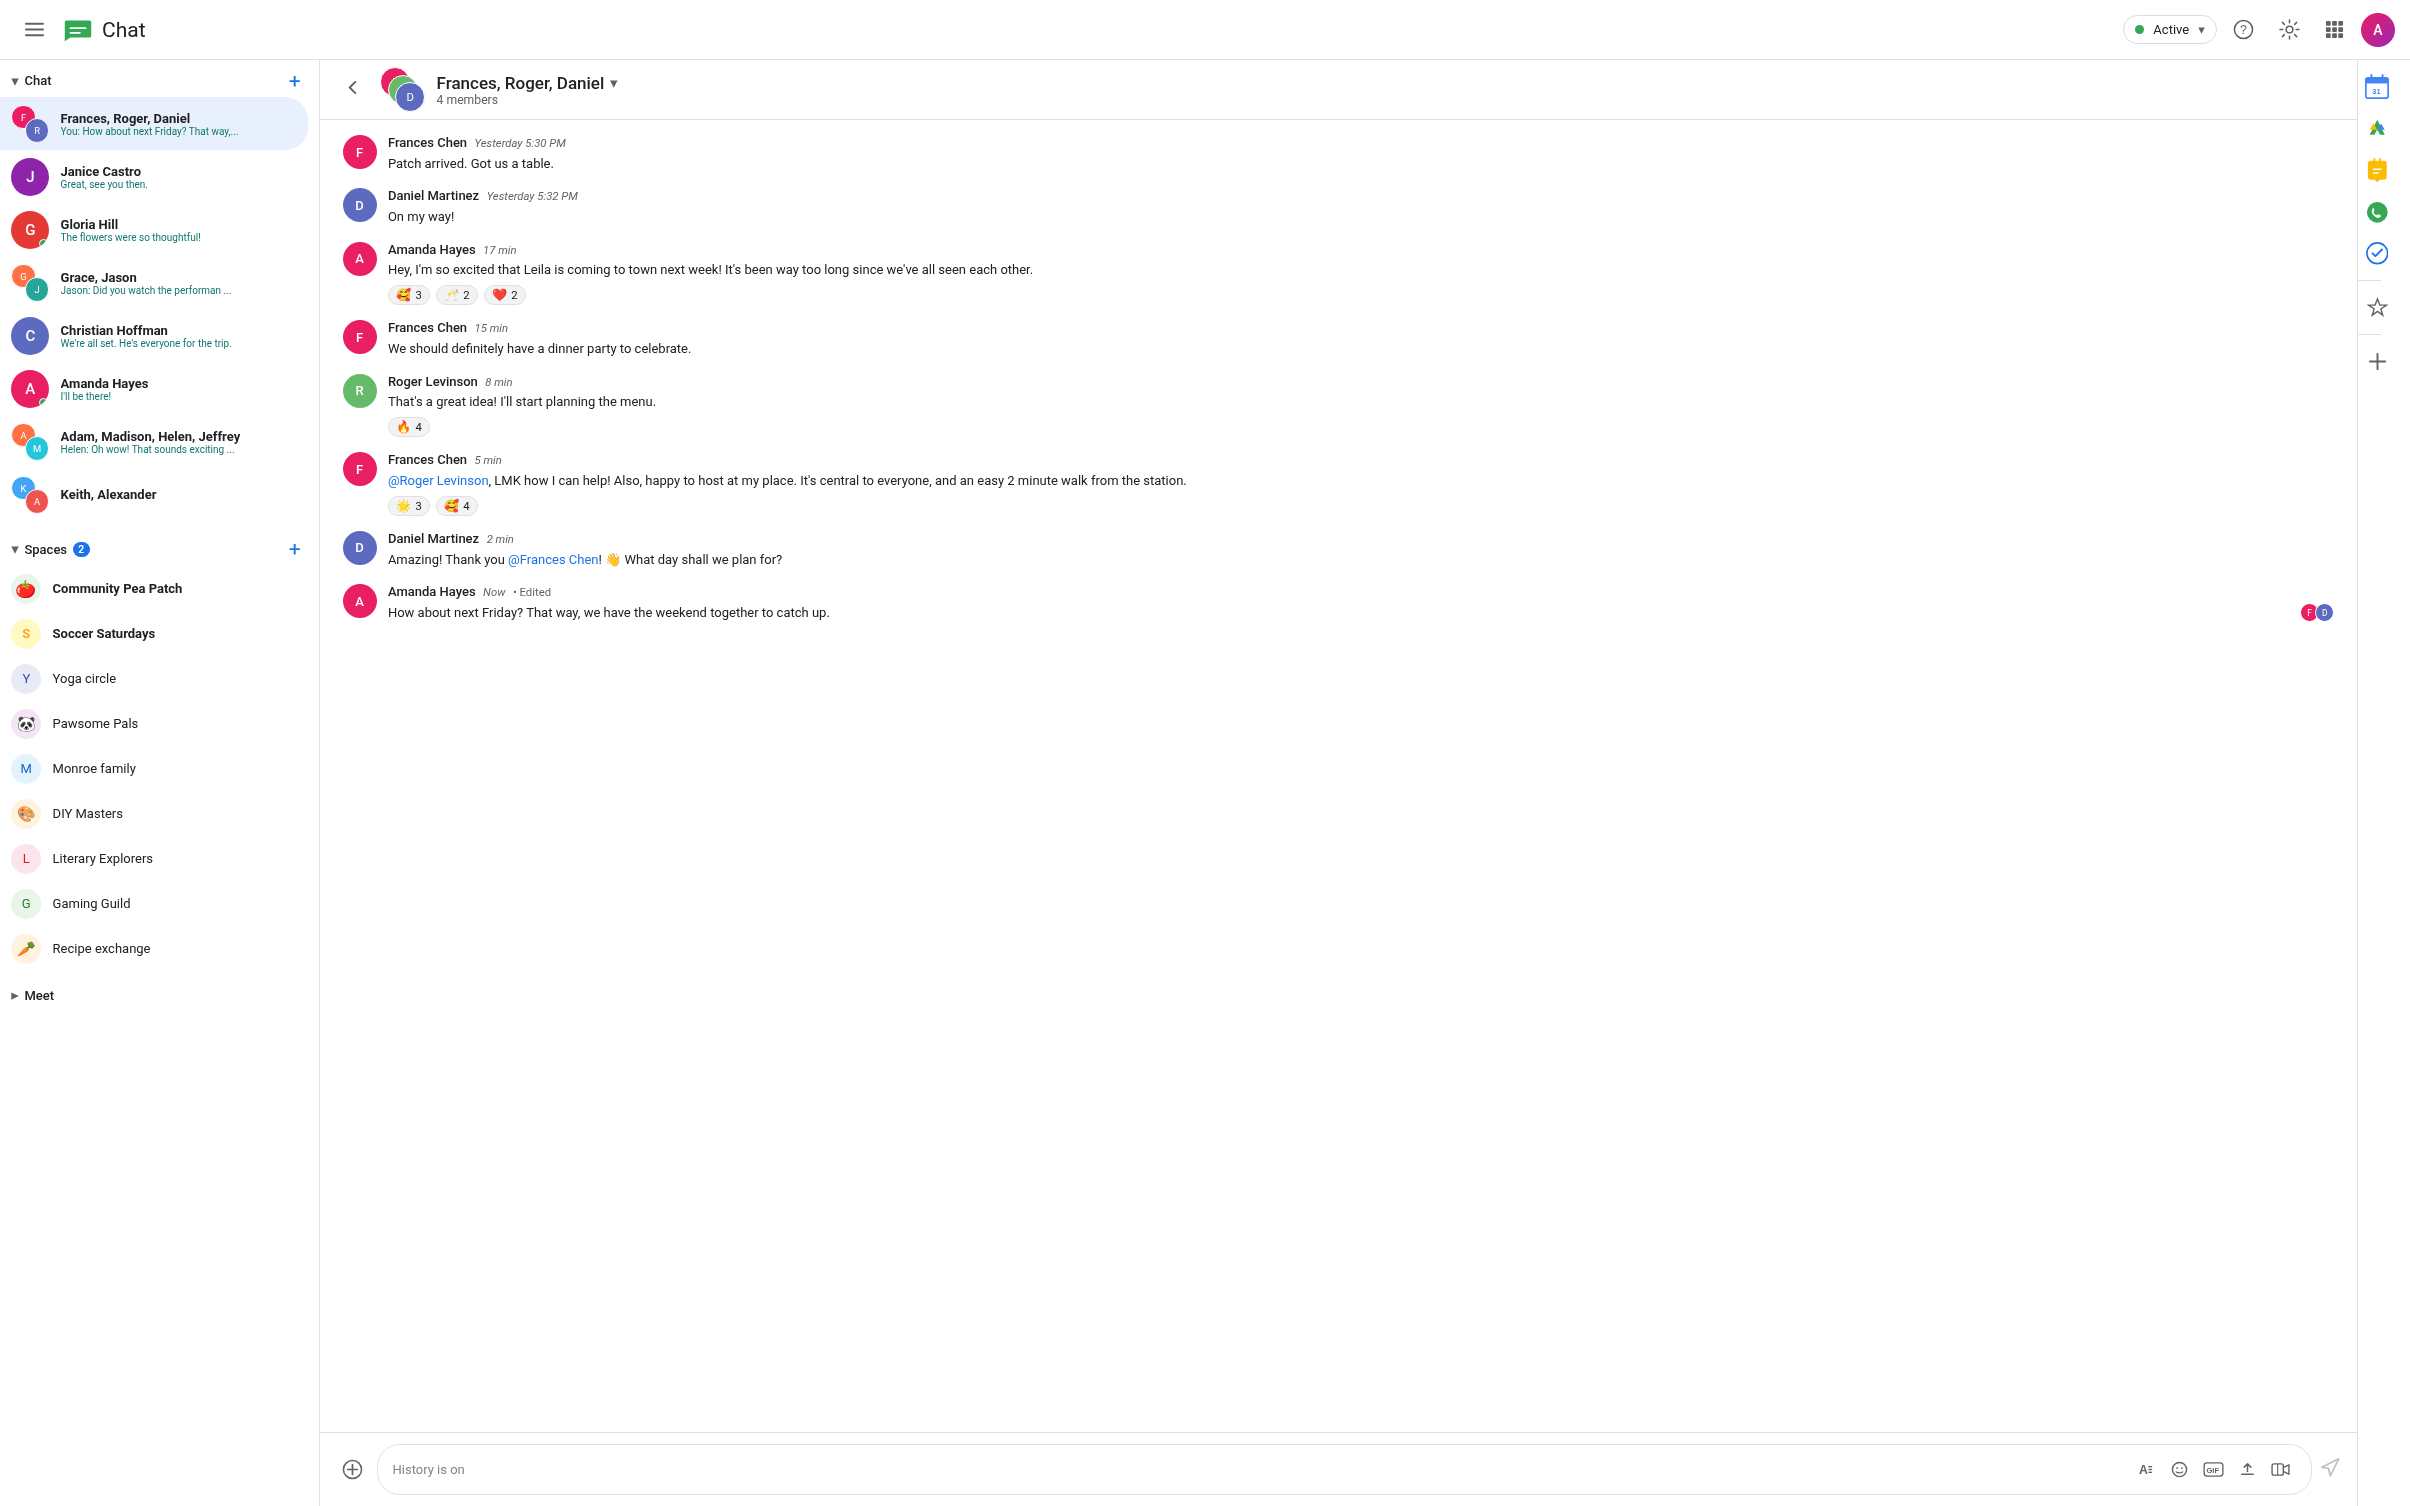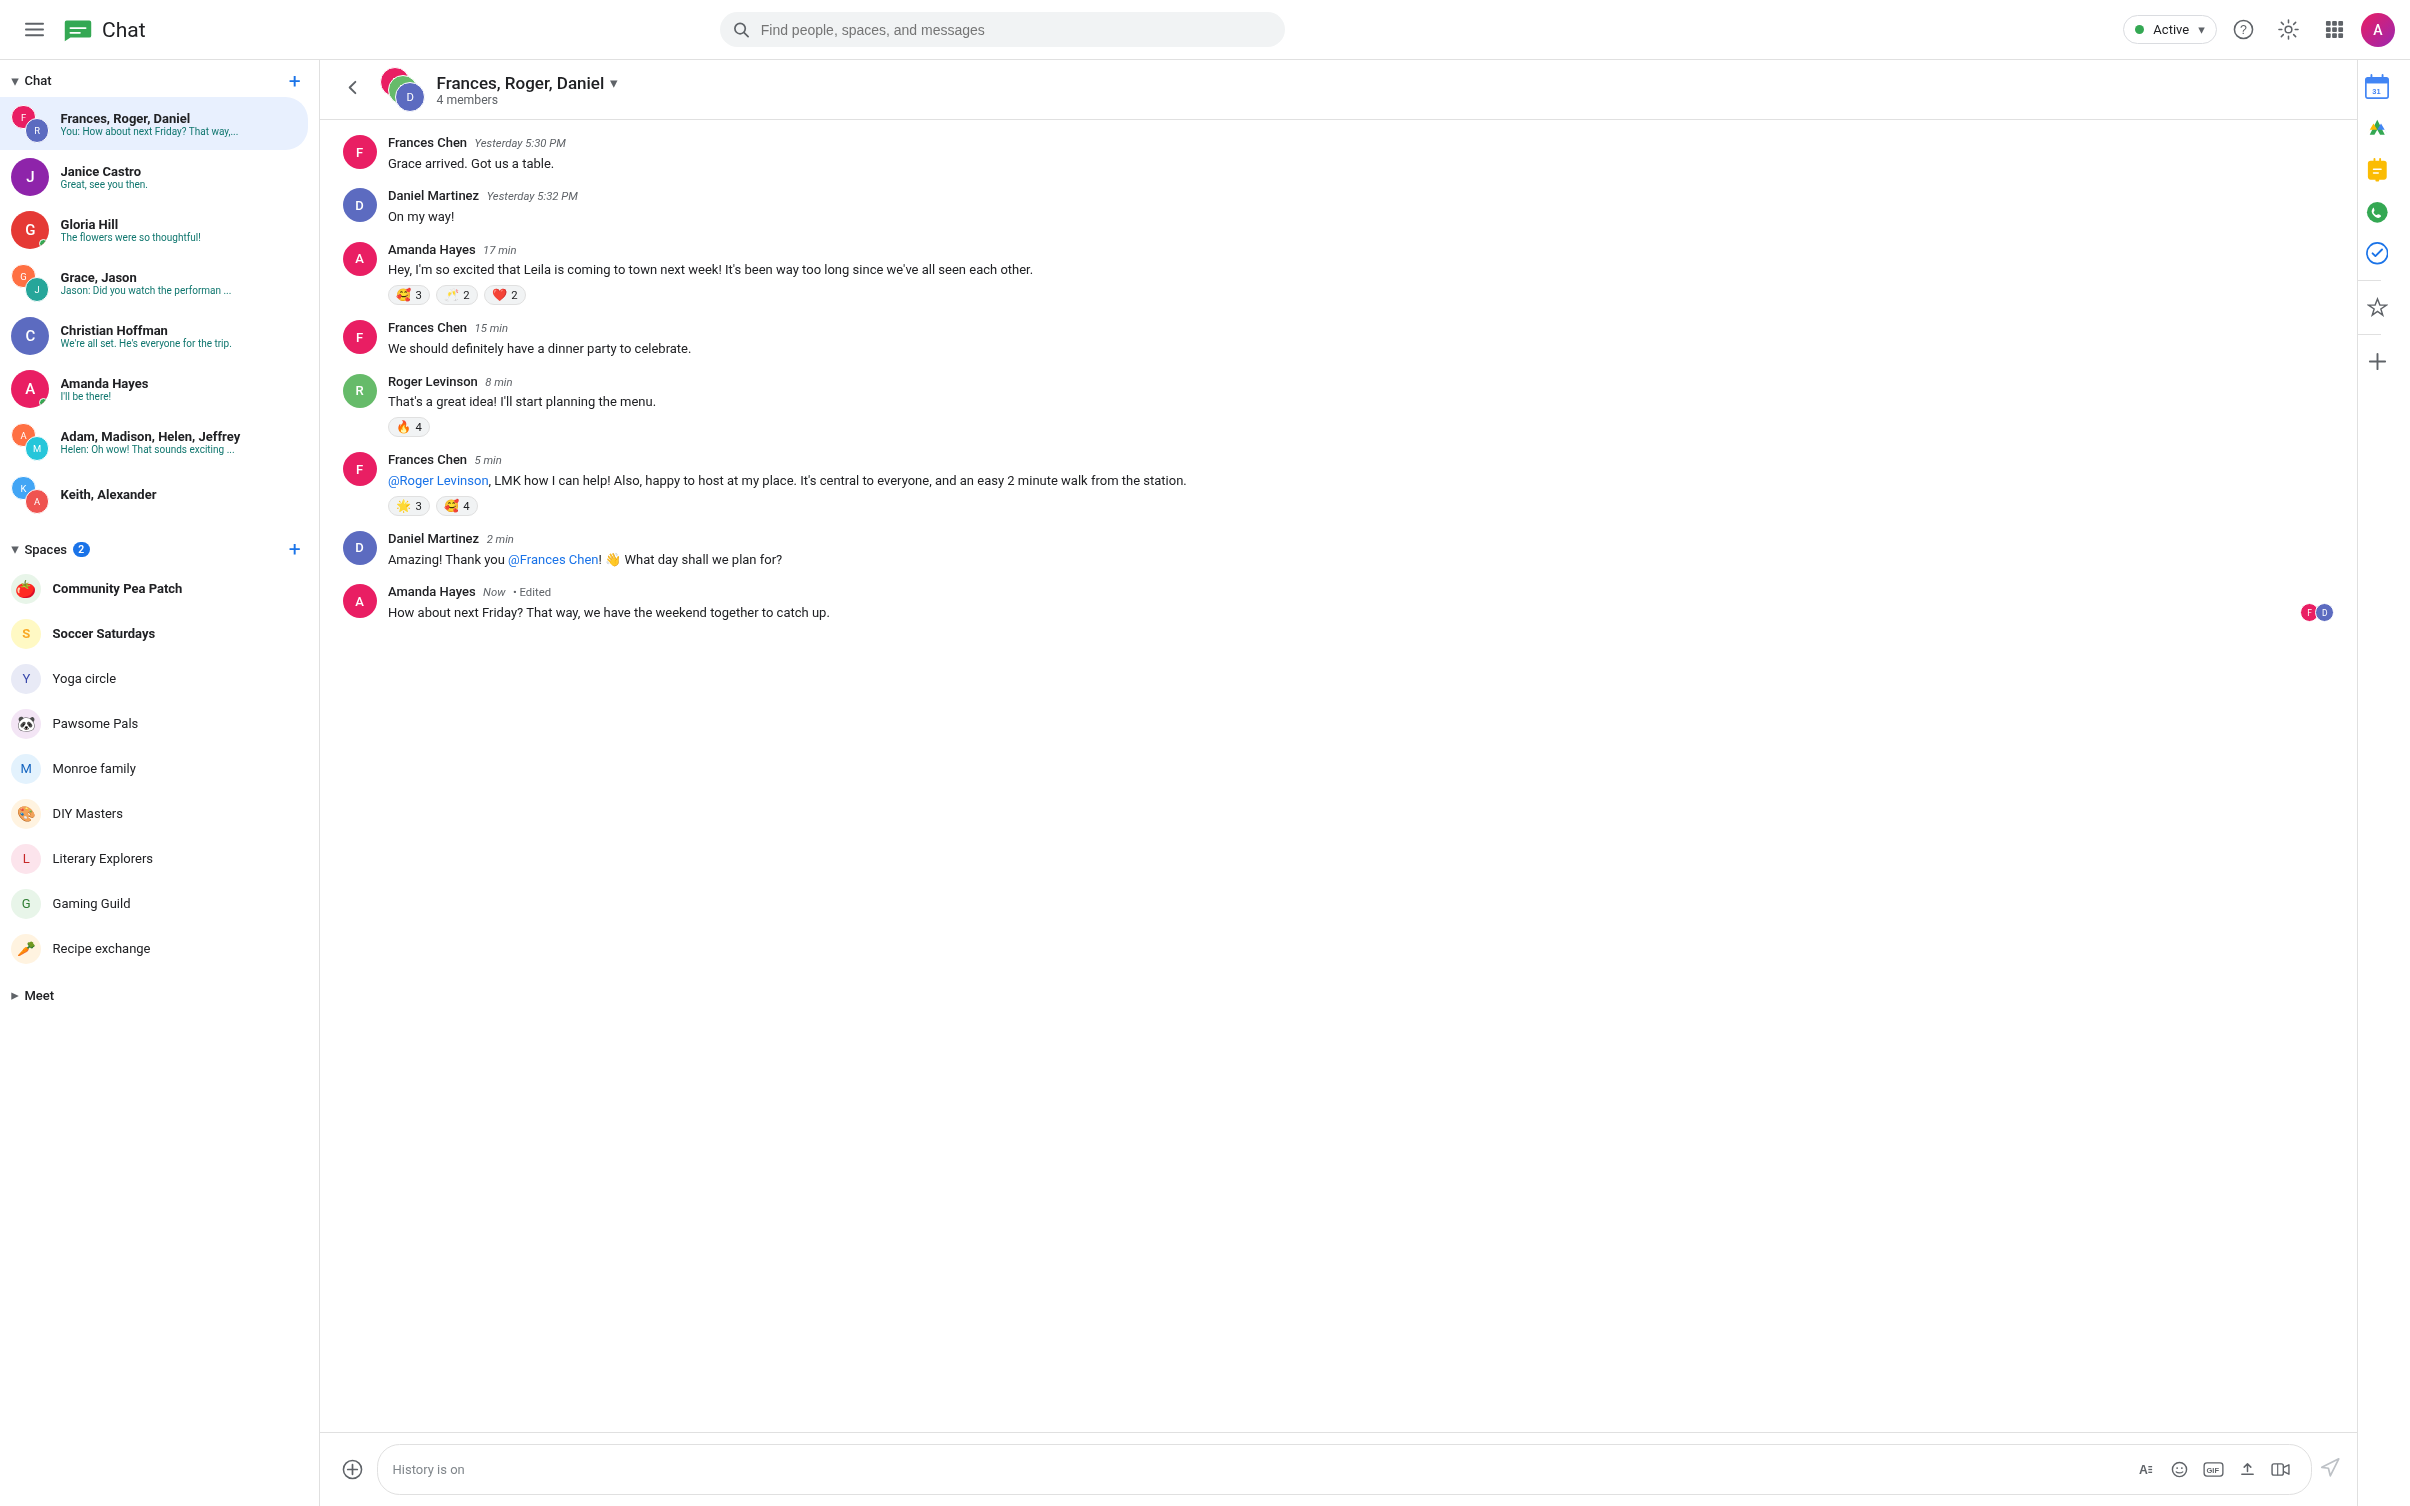--- a/index.html
+++ b/index.html
@@ -105,27 +105,20 @@
         <rect y="15" width="20" height="2" rx="1" fill="#5f6368"></rect>
       </svg>
     </span>
     <svg width="34" height="34" viewBox="0 0 36 36">
       <rect width="36" height="36" rx="8" fill="none"></rect>
       <path d="M6 8h24a2 2 0 012 2v14a2 2 0 01-2 2H10l-6 4V10a2 2 0 012-2z" fill="#34a853"></path>
       <path d="M10 16h16M10 21h10" stroke="white" stroke-width="2" stroke-linecap="round"></path>
     </svg>
     <span class="app-title">Chat</span>
   </div>
-  <div class="search-area">
-    <svg class="search-icon" width="17" height="17" viewBox="0 0 18 18" fill="none">
-      <circle cx="7.5" cy="7.5" r="5.5" stroke="#5f6368" stroke-width="1.8"></circle>
-      <line x1="11.7" y1="11.7" x2="16" y2="16" stroke="#5f6368" stroke-width="1.8" stroke-linecap="round"></line>
-    </svg>
-    <input type="text" placeholder="Find people, spaces, and messages" style="">
-  </div>
   <div class="header-actions">
     <div class="status-btn">
       <div class="status-dot"></div>
       <span>Active</span>
       <span style="color:#5f6368;font-size:13px;">▾</span>
     </div>
     <div class="icon-btn">
       <svg width="21" height="21" viewBox="0 0 22 22" fill="none" style="font-size:20px">
         <circle cx="11" cy="11" r="9.5" stroke="#5f6368" stroke-width="1.6"></circle>
         <text x="11" y="16" text-anchor="middle" fill="#5f6368" font-size="13" font-family="Arial">?</text>
@@ -332,21 +325,21 @@
 
     <div class="messages-area">
 
       <div class="message">
         <div class="msg-avatar" style="background:#e91e63;width:34px;height:34px;border-radius:50%;display:flex;align-items:center;justify-content:center;color:#fff;font-size:13px;font-weight:500;flex-shrink:0;">F</div>
         <div class="msg-content">
           <div class="msg-header">
             <span class="msg-name">Frances Chen</span>
             <span class="msg-time">Yesterday 5:30 PM</span>
           </div>
-          <div class="msg-text">Grace arrived.  Got us a table.</div>
+          <div class="msg-text">Patch arrived.  Got us a table.</div>
         </div>
       </div>
 
       <div class="message">
         <div class="msg-avatar" style="background:#5c6bc0;width:34px;height:34px;border-radius:50%;display:flex;align-items:center;justify-content:center;color:#fff;font-size:13px;font-weight:500;flex-shrink:0;">D</div>
         <div class="msg-content">
           <div class="msg-header">
             <span class="msg-name">Daniel Martinez</span>
             <span class="msg-time">Yesterday 5:32 PM</span>
           </div>

